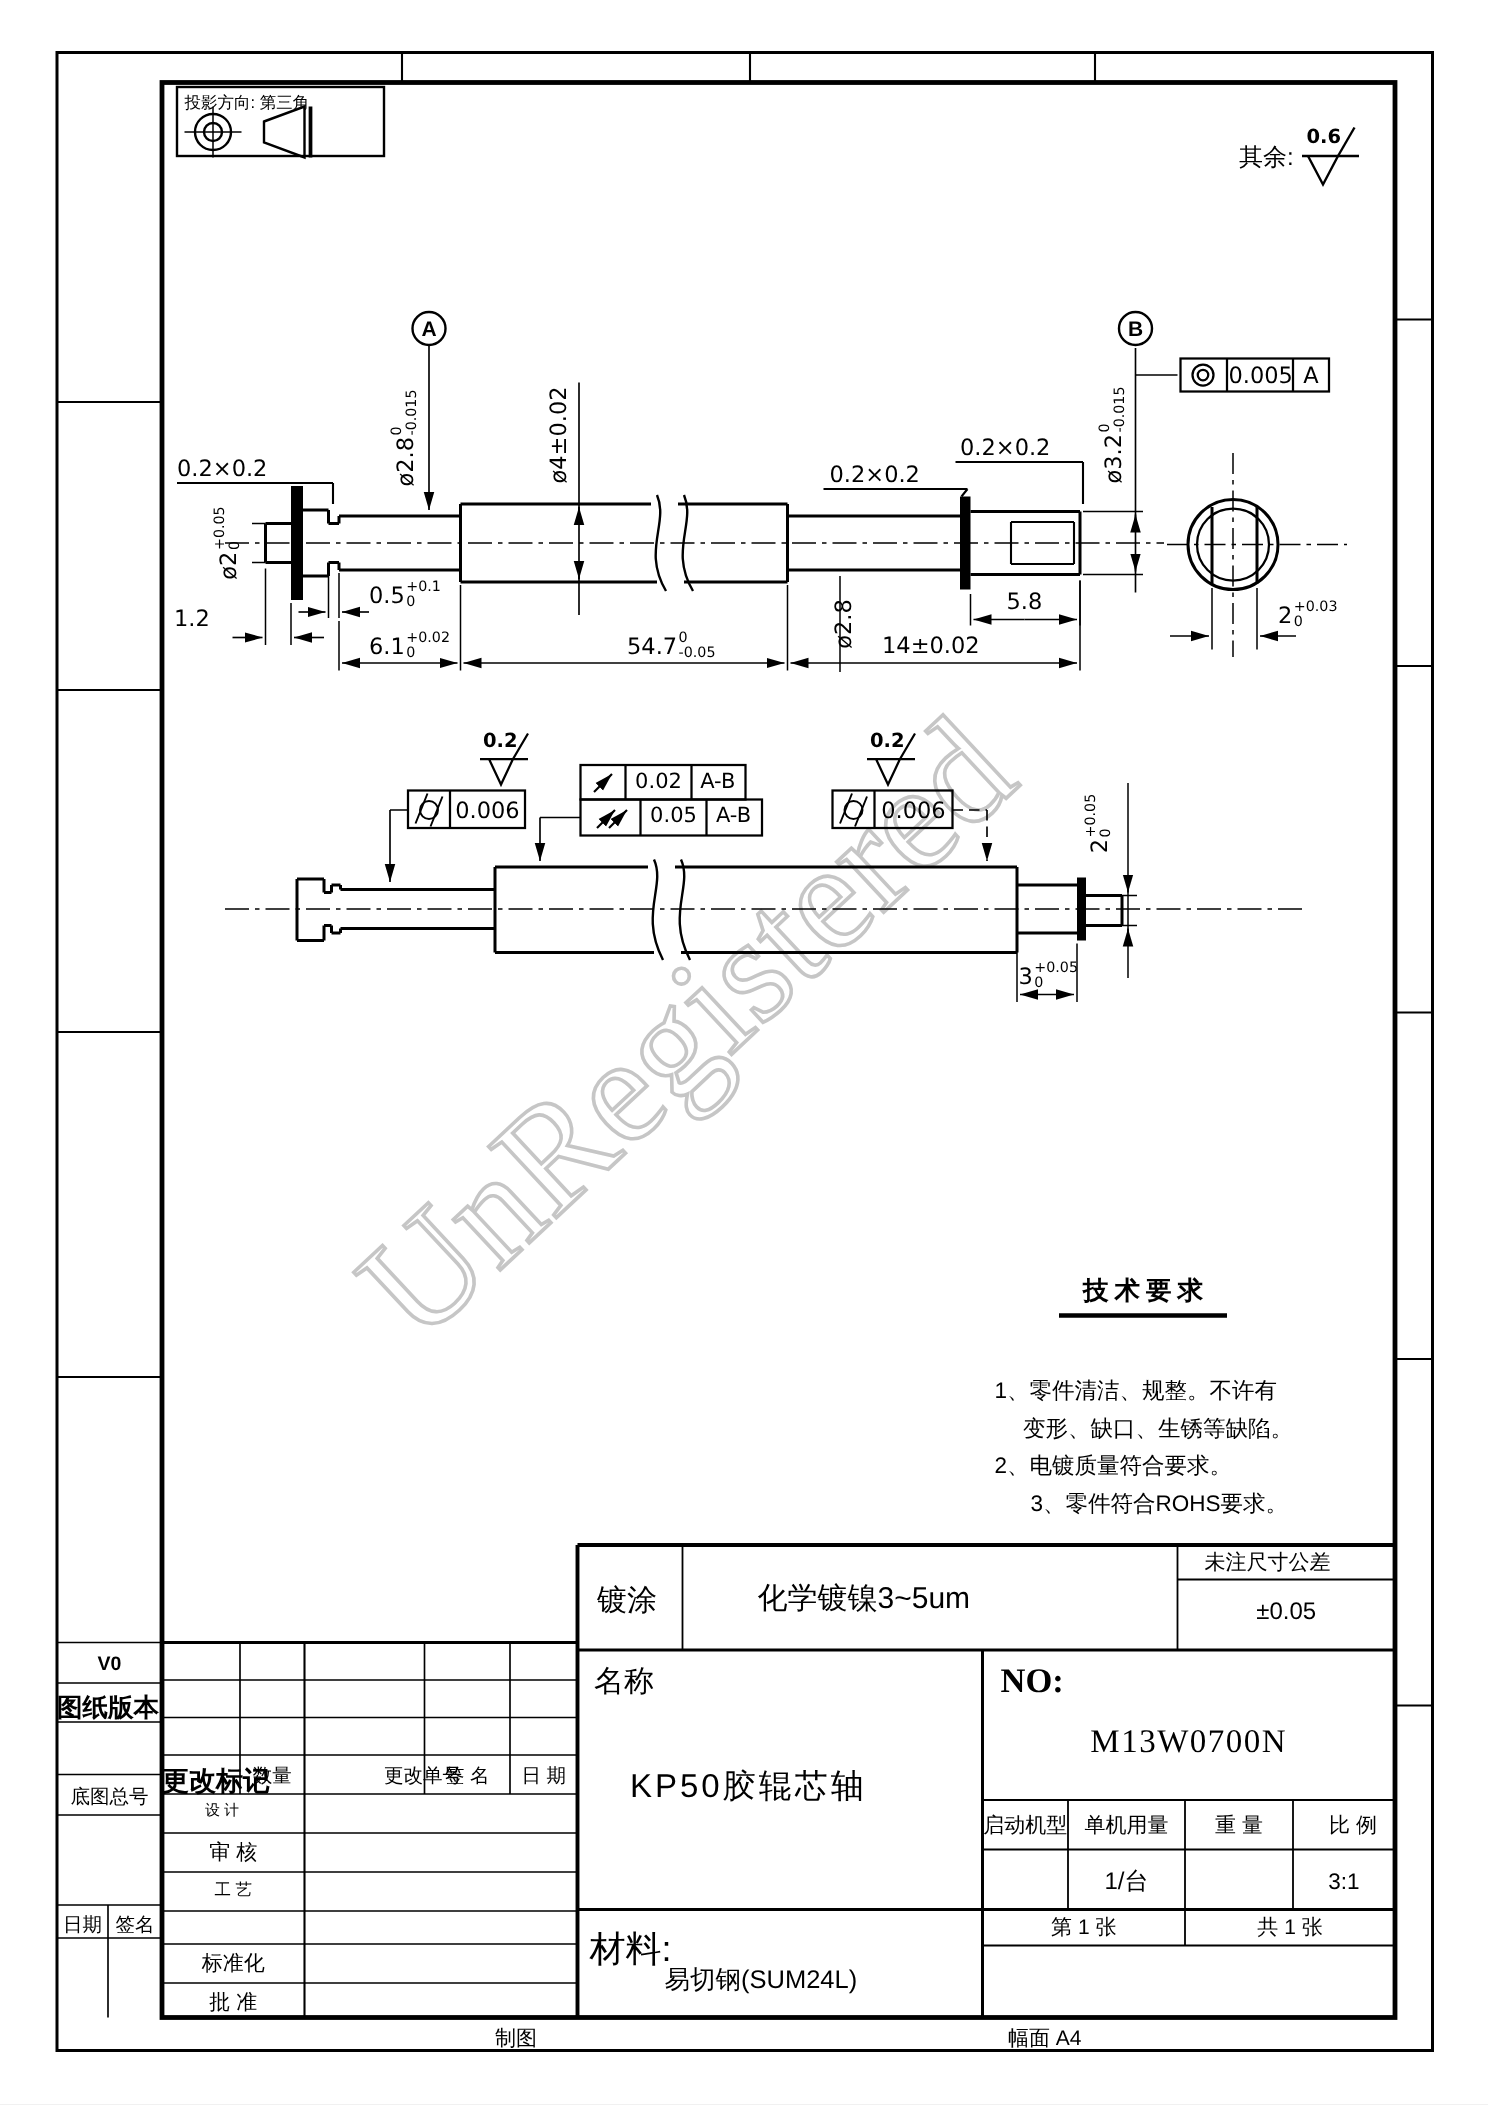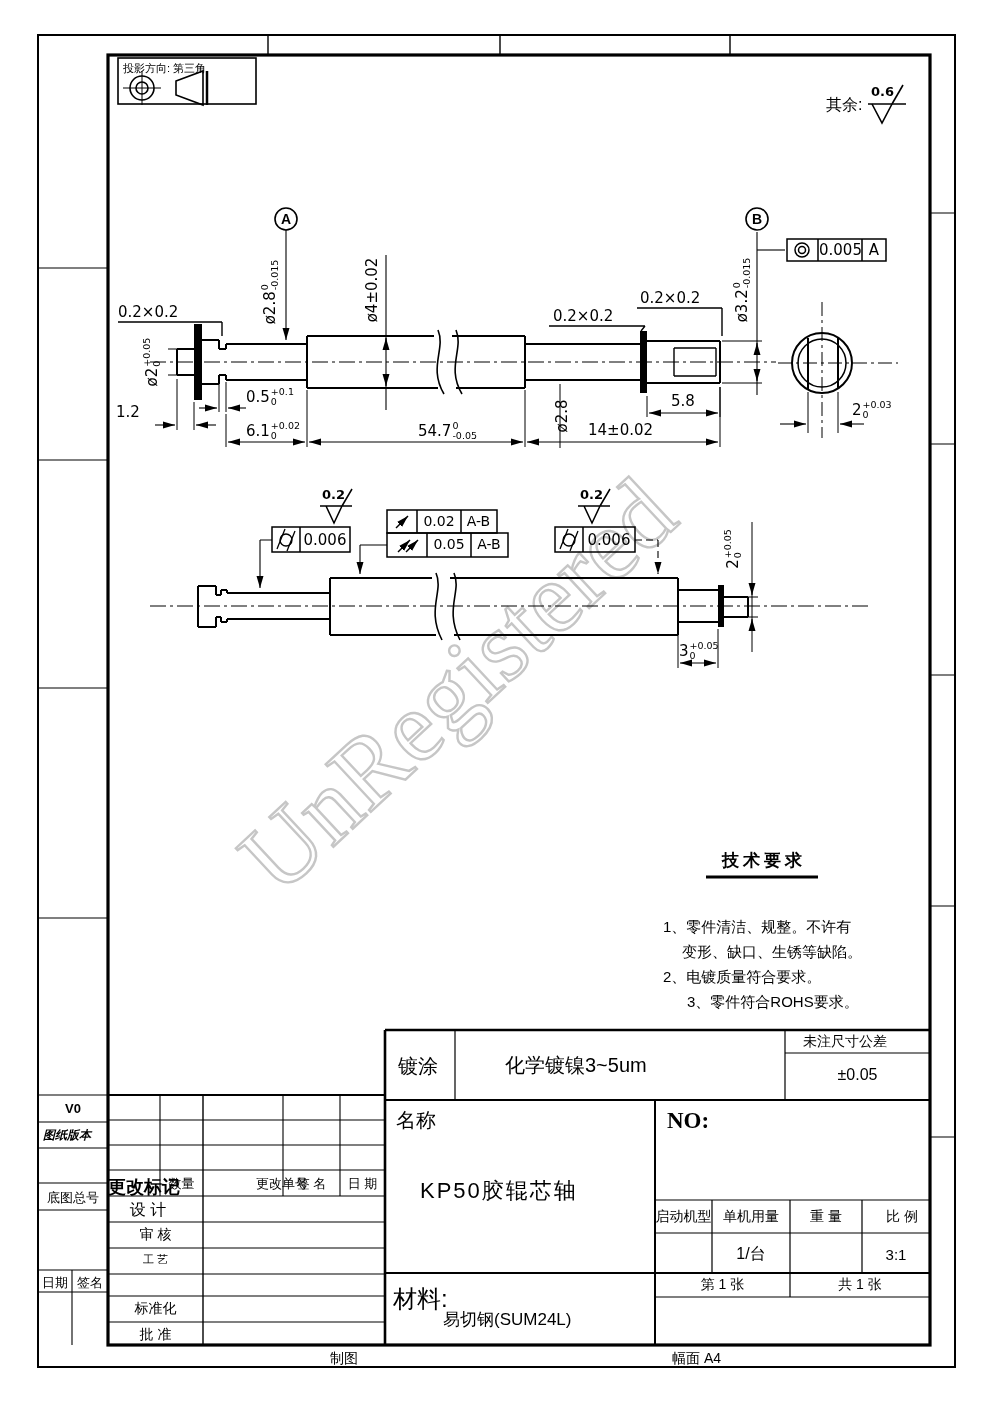--- a/index.html
+++ b/index.html
@@ -335,44 +335,45 @@
 <div class="txt cjk" style="left:663px;top:968px;font-size:15px;">2、电镀质量符合要求。</div>
 <div class="txt cjk" style="left:663px;top:993px;font-size:15px;margin-left:24px;">3、零件符合ROHS要求。</div>
 
 <div class="txt cjk" style="left:398px;top:1053px;font-size:20px;">镀涂</div>
 <div class="txt cjk" style="left:505px;top:1052px;font-size:20px;">化学镀镍3~5um</div>
 <div class="txt cjk ctr" style="left:783px;top:1033px;width:124px;font-size:14px;">未注尺寸公差</div>
 <div class="txt ctr" style="left:785px;top:1066px;width:145px;font-size:16px;">±0.05</div>
 <div class="txt cjk" style="left:396px;top:1107px;font-size:20px;">名称</div>
 <div class="txt cjk" style="left:420px;top:1176px;font-size:22px;letter-spacing:2px;">KP50胶辊芯轴</div>
 <div class="txt serif" style="left:667px;top:1108px;font-size:23px;font-weight:bold;">NO:</div>
+<div class="txt serif ctr" style="left:655px;top:1148px;width:275px;font-size:22px;letter-spacing:1px;">M13W0700N</div>
 <div class="txt cjk ctr" style="left:655px;top:1208px;width:57px;font-size:14px;">启动机型</div>
 <div class="txt cjk ctr" style="left:712px;top:1208px;width:78px;font-size:14px;">单机用量</div>
 <div class="txt cjk ctr" style="left:790px;top:1208px;width:72px;font-size:14px;">重  量</div>
 <div class="txt cjk ctr" style="left:862px;top:1208px;width:80px;font-size:14px;">比  例</div>
 <div class="txt cjk ctr" style="left:712px;top:1244px;width:78px;font-size:16px;">1/台</div>
 <div class="txt ctr" style="left:862px;top:1246px;width:68px;font-size:15px;">3:1</div>
 <div class="txt cjk ctr" style="left:655px;top:1276px;width:135px;font-size:14px;">第  1  张</div>
 <div class="txt cjk ctr" style="left:790px;top:1276px;width:140px;font-size:14px;">共  1  张</div>
 <div class="txt cjk" style="left:393px;top:1283px;font-size:24px;">材料:</div>
 <div class="txt cjk" style="left:443px;top:1308px;font-size:17px;">易切钢(SUM24L)</div>
 <div class="txt cjk" style="left:330px;top:1350px;font-size:14px;">制图</div>
 <div class="txt cjk" style="left:672px;top:1350px;font-size:14px;">幅面 A4</div>
 
 <div class="txt ctr" style="left:38px;top:1101px;width:70px;font-size:13px;font-weight:bold;">V0</div>
-<div class="txt cjk ctr" style="left:38px;top:1127px;width:58px;font-size:12px;font-weight:bold;font-style:italic;">图纸版本</div>
+<div class="txt cjk ctr" style="left:38px;top:1127px;width:58px;font-size:17px;font-weight:bold;">图纸版本</div>
 <div class="txt cjk ctr" style="left:38px;top:1189px;width:70px;font-size:13px;">底图总号</div>
 <div class="txt cjk ctr" style="left:38px;top:1274px;width:34px;font-size:13px;">日期</div>
 <div class="txt cjk ctr" style="left:72px;top:1274px;width:36px;font-size:13px;">签名</div>
 
 <div class="txt cjk ctr" style="left:108px;top:1175px;width:52px;font-size:18px;font-weight:bold;">更改标记</div>
 <div class="txt cjk ctr" style="left:160px;top:1175px;width:43px;font-size:13px;">数量</div>
 <div class="txt cjk ctr" style="left:203px;top:1175px;width:80px;font-size:13px;padding-left:39px;">更改单号</div>
 <div class="txt cjk ctr" style="left:283px;top:1175px;width:57px;font-size:13px;">签  名</div>
 <div class="txt cjk ctr" style="left:340px;top:1175px;width:45px;font-size:13px;">日  期</div>
 
-<div class="txt cjk ctr" style="left:108px;top:1200px;width:80px;font-size:16px;text-align:center;">设   计</div>
+<div class="txt cjk ctr" style="left:108px;top:1200px;width:80px;font-size:10px;text-align:center;">设   计</div>
 <div class="txt cjk ctr" style="left:108px;top:1226px;width:95px;font-size:14px;">审   核</div>
 <div class="txt cjk ctr" style="left:108px;top:1252px;width:95px;font-size:11px;">工   艺</div>
 <div class="txt cjk ctr" style="left:108px;top:1300px;width:95px;font-size:14px;">标准化</div>
 <div class="txt cjk ctr" style="left:108px;top:1326px;width:95px;font-size:14px;">批   准</div>
 
 </div>
 
 </body></html>

